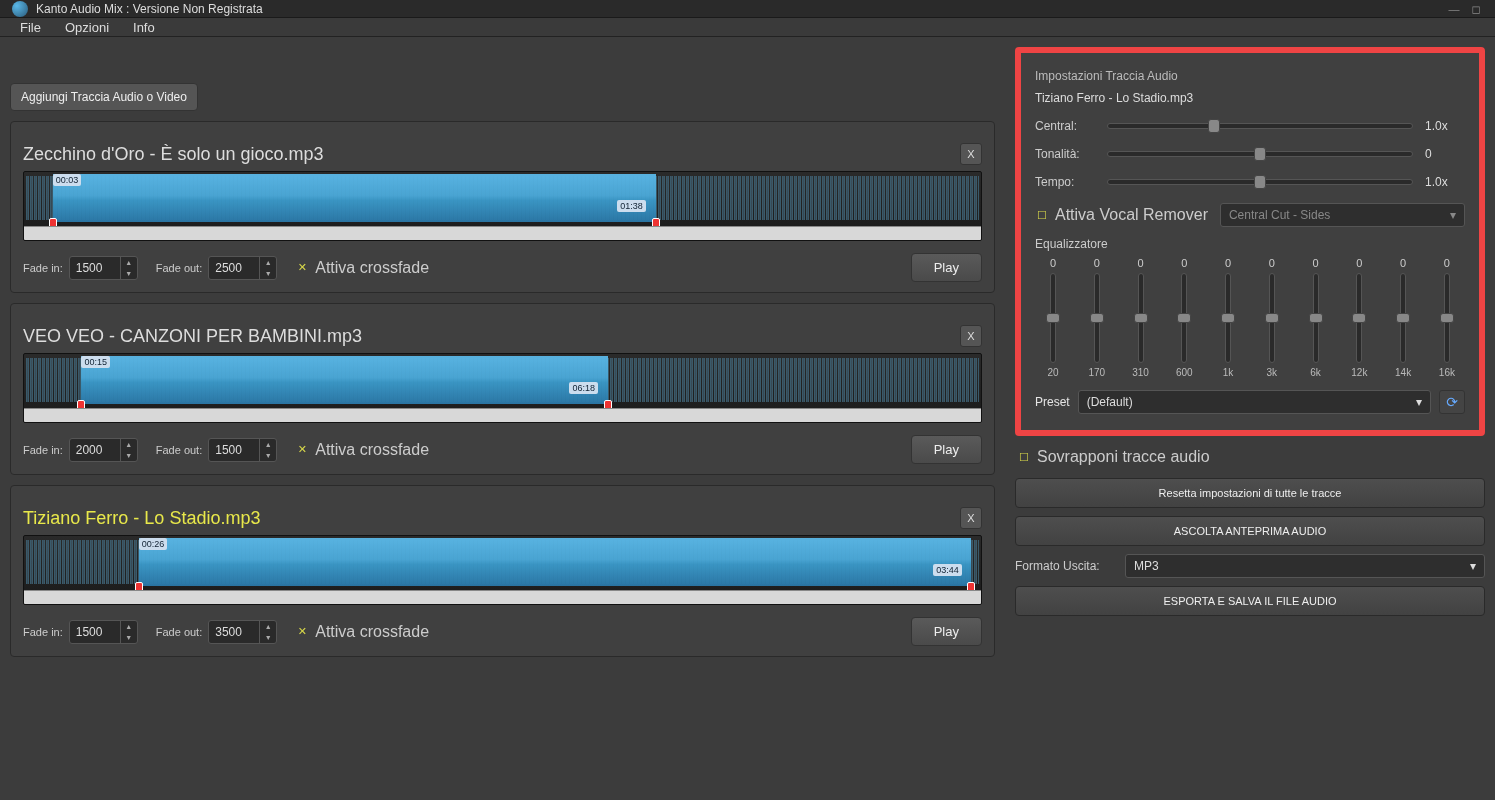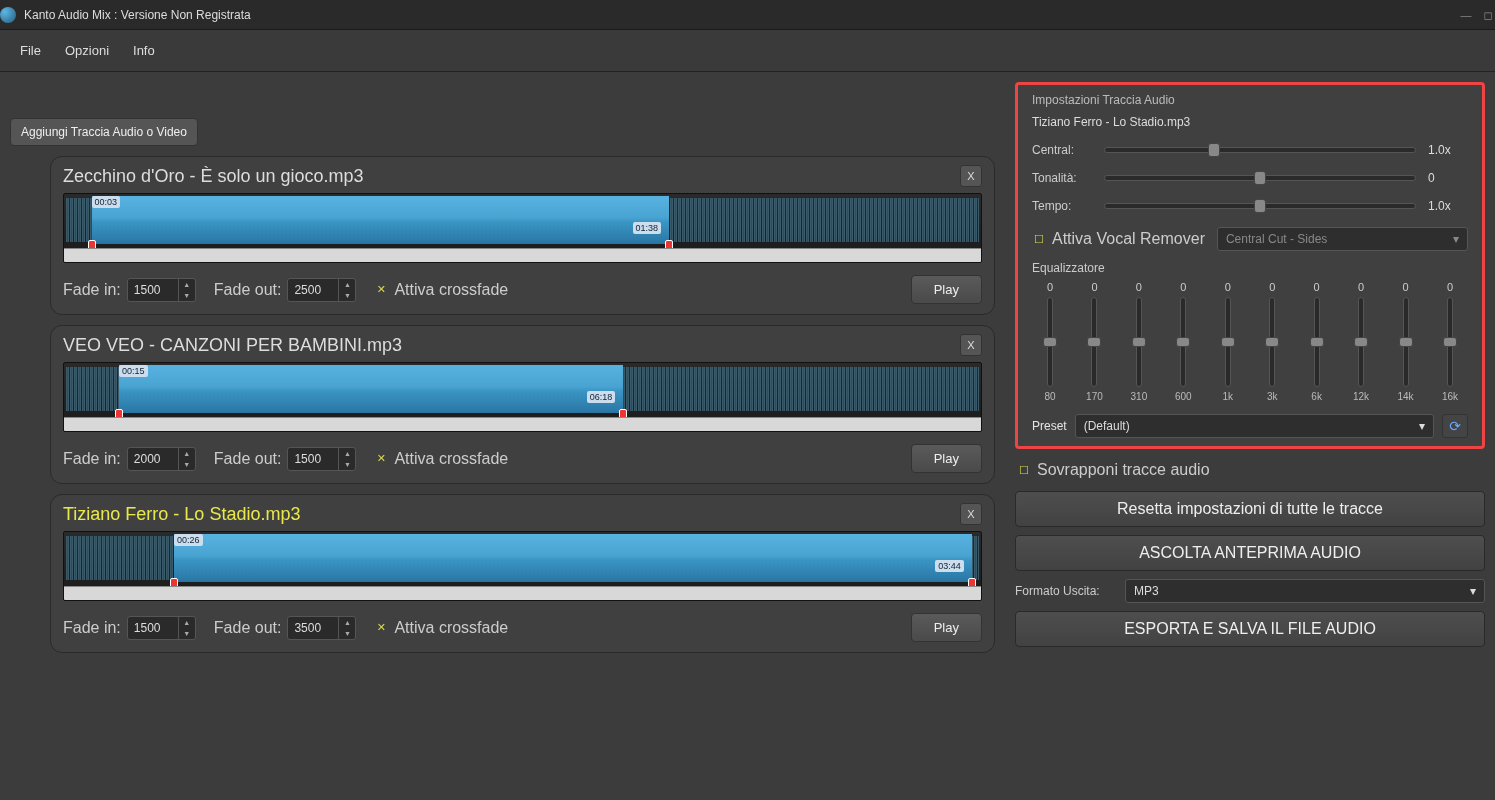--- a/index.html
+++ b/index.html
@@ -1,56 +1,56 @@
 <!DOCTYPE html>
 <html><head>
 <meta charset="utf-8">
 <style>
 * { box-sizing: border-box; margin: 0; padding: 0; font-family: -apple-system, "Segoe UI", Arial, sans-serif; }
 body { background: #3c3c3c; color: #ccc; width: 1495px; height: 800px; overflow: hidden; }
 
-.titlebar { background: #2a2a2a; height: 30px; display: flex; align-items: center; padding: 0 0; border-bottom: 1px solid #1a1a1a; }
+.titlebar { background: #2a2a2a; height: 18px; display: flex; align-items: center; padding: 0 12px; border-bottom: 1px solid #1a1a1a; }
 .titlebar .app-icon { width: 16px; height: 16px; border-radius: 50%; background: radial-gradient(circle at 30% 30%, #5ab8e8, #2a5a7a); margin-right: 8px; }
 .titlebar .title { flex: 1; font-size: 12px; color: #ddd; }
 .titlebar .win-btn { width: 14px; height: 14px; margin-left: 8px; color: #888; font-size: 11px; text-align: center; line-height: 14px; cursor: pointer; }
 
-.menubar { background: #3a3a3a; height: 42px; display: flex; align-items: flex-end; padding: 9px 8px; border-bottom: 1px solid #222; }
+.menubar { background: #3a3a3a; height: 19px; display: flex; align-items: center; padding: 0 8px; border-bottom: 1px solid #222; }
 .menubar .menu-item { padding: 4px 12px; font-size: 13px; color: #ddd; cursor: pointer; }
 
 .content { display: flex; height: calc(100% - 60px); }
 .left-pane { flex: 1; padding: 10px; display: flex; flex-direction: column; gap: 10px; }
 .right-pane { width: 490px; padding: 10px; display: flex; flex-direction: column; gap: 8px; }
 
 .add-btn { background: #555; border: 1px solid #333; color: #eee; padding: 6px 10px; border-radius: 4px; font-size: 12px; cursor: pointer; align-self: flex-start; margin-top: 36px; }
 
-.track { background: #404040; border: 1px solid #2a2a2a; border-radius: 12px; padding: 8px 12px 10px; margin-left: 40px; }
+.track { background: #404040; border: 1px solid #2a2a2a; border-radius: 4px; padding: 21px 12px 10px; }
 .track-header { display: flex; align-items: center; justify-content: space-between; margin-bottom: 6px; }
 .track-title { font-size: 18px; color: #ddd; }
 .track-title.selected { color: #e8e84a; }
 .close-btn { width: 22px; height: 22px; background: #555; border: 1px solid #333; border-radius: 3px; color: #ddd; font-size: 11px; text-align: center; line-height: 20px; cursor: pointer; }
 
 .waveform { position: relative; height: 70px; background: linear-gradient(#2a2a2a, #1a1a1a); border: 1px solid #111; border-radius: 2px; overflow: hidden; }
 .wave-bg { position: absolute; top: 4px; bottom: 20px; left: 2px; right: 2px; background: repeating-linear-gradient(90deg, #3a5a6a 0 1px, transparent 1px 2px), repeating-linear-gradient(90deg, rgba(100,160,200,0.3) 0 3px, transparent 3px 4px); }
 .wave-sel { position: absolute; top: 2px; bottom: 18px; background: linear-gradient(180deg, #5ab8e8 0%, #4aa8d8 45%, #3a98c8 55%, #2a78a8 100%); opacity: 0.95; }
 .time-tag { position: absolute; background: #cde; color: #123; font-size: 9px; padding: 1px 3px; border-radius: 2px; top: 2px; }
 .marker { position: absolute; bottom: 8px; width: 8px; height: 14px; background: #e33; border: 1px solid #fff; border-radius: 2px; transform: translateX(-50%); }
 .track-timeline { position: absolute; left: 0; right: 0; bottom: 0; height: 14px; background: #d8d8d8; border-top: 1px solid #888; }
 
 .track-controls { display: flex; align-items: center; gap: 18px; margin-top: 12px; }
 .ctrl-group { display: flex; align-items: center; gap: 6px; }
-.ctrl-label { font-size: 16px; color: #ccc; }
+.ctrl-label { font-size: 11px; color: #ccc; }
 .spinner { display: flex; align-items: center; background: #2a2a2a; border: 1px solid #555; border-radius: 3px; }
 .spinner input { background: transparent; border: none; color: #ddd; width: 50px; padding: 4px 6px; font-size: 12px; outline: none; }
 .spinner .arrows { display: flex; flex-direction: column; border-left: 1px solid #555; }
 .spinner .arrow { width: 16px; height: 11px; font-size: 7px; color: #aaa; text-align: center; line-height: 11px; cursor: pointer; }
 .checkbox { display: flex; align-items: center; gap: 6px; cursor: pointer; }
 .checkbox .box { width: 14px; height: 14px; display: inline-flex; align-items: center; justify-content: center; color: #d8d84a; font-size: 11px; }
 .play-btn { margin-left: auto; background: linear-gradient(#5a5a5a, #4a4a4a); border: 1px solid #333; color: #eee; padding: 6px 22px; border-radius: 4px; font-size: 13px; cursor: pointer; }
 
-.panel { background: #404040; border: 3px solid #ef4444; border-radius: 4px; padding: 8px 14px; }
+.panel { background: #404040; border: 6px solid #ef4444; border-radius: 4px; padding: 16px 14px; }
 .panel-title { font-size: 12px; color: #bbb; margin-bottom: 8px; }
 .panel-subtitle { font-size: 12px; color: #ddd; margin-bottom: 14px; }
 
 .slider-row { display: flex; align-items: center; gap: 12px; margin-bottom: 14px; }
 .slider-row .label { width: 60px; font-size: 12px; color: #ccc; }
 .hslider { position: relative; flex: 1; height: 6px; background: #2a2a2a; border: 1px solid #555; border-radius: 3px; }
 .hslider .thumb { position: absolute; top: -5px; width: 12px; height: 14px; background: #888; border: 1px solid #444; border-radius: 3px; transform: translateX(-50%); }
 .slider-row .value { width: 40px; font-size: 12px; color: #ddd; text-align: left; }
 
 .vocal-row { display: flex; align-items: center; gap: 12px; margin-bottom: 10px; }
@@ -63,21 +63,21 @@
 .eq-val { font-size: 11px; color: #ccc; }
 .vslider { position: relative; width: 6px; height: 90px; background: #2a2a2a; border: 1px solid #555; border-radius: 3px; }
 .vslider .thumb { position: absolute; left: -5px; width: 14px; height: 10px; background: #888; border: 1px solid #444; border-radius: 3px; transform: translateY(-50%); top: 50%; }
 .eq-freq { font-size: 10px; color: #bbb; }
 
 .preset-row { display: flex; align-items: center; gap: 8px; }
 .preset-row .label { font-size: 12px; color: #e5e5e5; }
 .refresh-btn { width: 26px; height: 24px; background: #444; border: 1px solid #333; border-radius: 3px; color: #6af; text-align: center; cursor: pointer; font-size: 14px; line-height: 22px; }
 
 .bottom-controls { display: flex; flex-direction: column; gap: 8px; }
-.big-btn { background: linear-gradient(#4e4e4e, #424242); border: 1px solid #2a2a2a; color: #eee; padding: 8px; border-radius: 4px; font-size: 16px; text-align: center; cursor: pointer; }
+.big-btn { background: linear-gradient(#4e4e4e, #424242); border: 1px solid #2a2a2a; color: #eee; padding: 8px; border-radius: 4px; font-size: 11px; text-align: center; cursor: pointer; }
 .format-row { display: flex; align-items: center; gap: 10px; }
 .format-row .label { font-size: 12px; color: #ccc; width: 100px; }
 </style>
 </head>
 <body>
 
 <div class="titlebar">
   <div class="app-icon"></div>
   <div class="title">Kanto Audio Mix : Versione Non Registrata</div>
   <div class="win-btn">—</div>
@@ -261,21 +261,21 @@
         </div>
       </div>
 
       <div class="eq-label">Equalizzatore</div>
       <div class="eq-bands" id="eq-bands">
           <div class="eq-band">
     <div class="eq-val">0</div>
     <div class="vslider">
               <div class="thumb"></div>
             </div>
-    <div class="eq-freq">80</div>
+    <div class="eq-freq">20</div>
           </div>
           <div class="eq-band">
     <div class="eq-val">0</div>
     <div class="vslider">
               <div class="thumb"></div>
             </div>
     <div class="eq-freq">170</div>
           </div>
           <div class="eq-band">
     <div class="eq-val">0</div>

